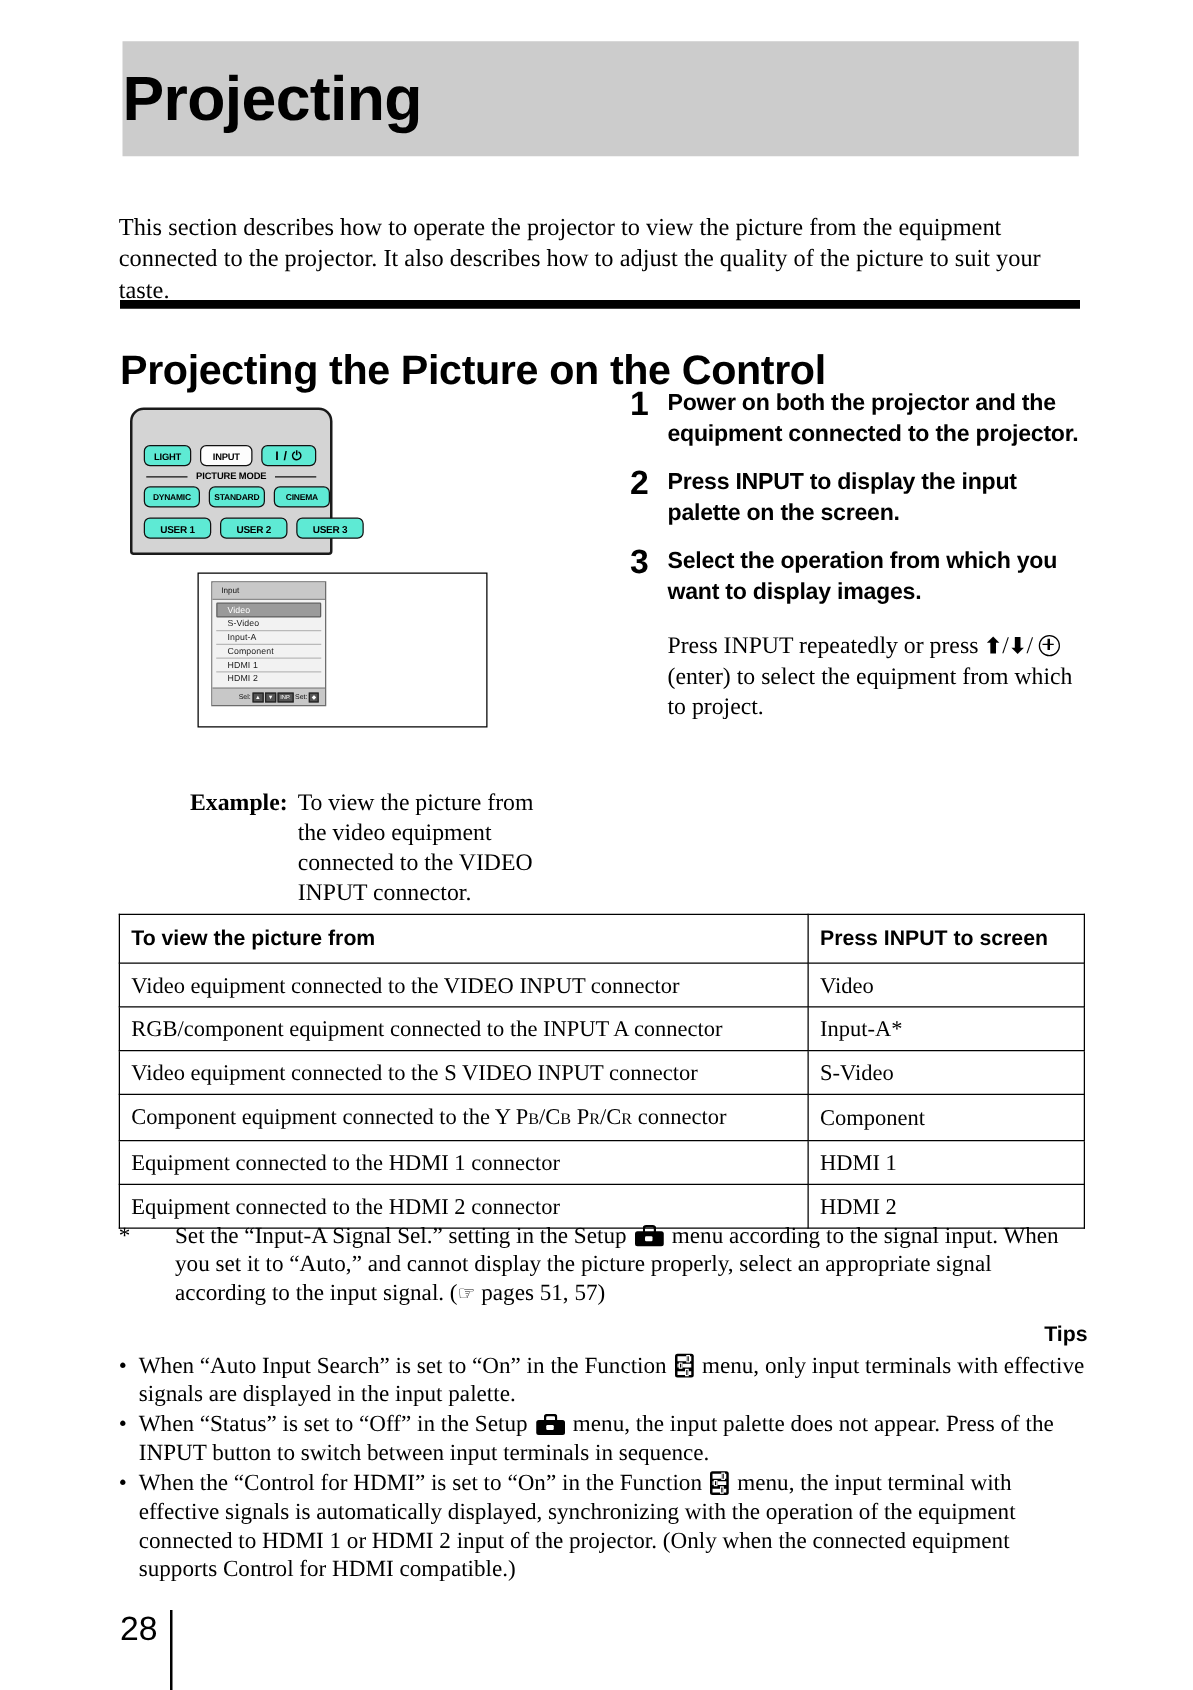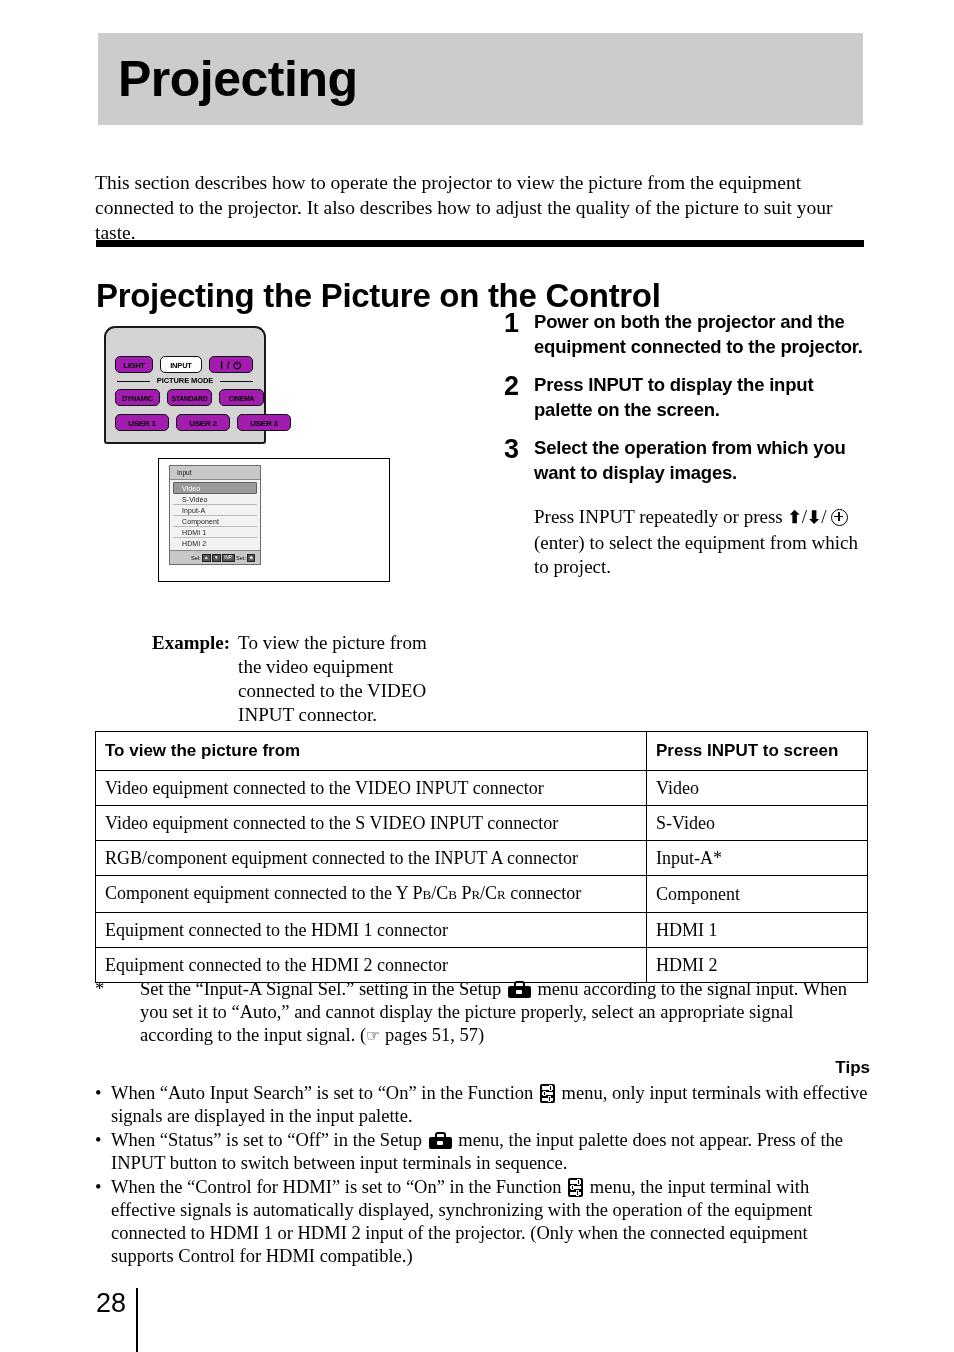--- a/index.html
+++ b/index.html
@@ -25,21 +25,20 @@
     height: 92px;
     background: #cccccc;
     display: flex;
     align-items: center;
   }
   .chapter-title {
     font-family: "Liberation Sans", sans-serif;
     font-weight: bold;
     font-size: 50px;
     letter-spacing: -0.5px;
-    padding-left: 20px;
     line-height: 1;
   }
 
   
   .intro {
     position: absolute;
     left: 95px;
     top: 150px;
     width: 775px;
     font-size: 19.5px;
@@ -94,21 +93,21 @@
   .btn-row {
     position: absolute;
     display: flex;
     gap: 7px;
     left: 11px;
   }
   .row1 { top: 30px; }
   .row2 { top: 63px; }
   .row3 { top: 88px; }
   .rbtn {
-    background: #a21caf;
+    background: #5eead4;
     border: 1.6px solid #111;
     border-radius: 5px;
     font-family: "Liberation Sans", sans-serif;
     font-weight: bold;
     font-size: 7.5px;
     height: 17px;
     line-height: 17px;
     text-align: center;
     box-sizing: border-box;
     letter-spacing: -0.2px;
@@ -531,26 +530,26 @@
       <th>To view the picture from</th>
       <th>Press INPUT to screen</th>
     </tr>
   </thead>
   <tbody>
     <tr>
       <td>Video equipment connected to the VIDEO INPUT connector</td>
       <td>Video</td>
     </tr>
     <tr>
+      <td>RGB/component equipment connected to the INPUT A connector</td>
+      <td>Input-A*</td>
+    </tr>
+    <tr>
       <td>Video equipment connected to the S VIDEO INPUT connector</td>
       <td>S-Video</td>
-    </tr>
-    <tr>
-      <td>RGB/component equipment connected to the INPUT A connector</td>
-      <td>Input-A*</td>
     </tr>
     <tr>
       <td><span>Component equipment connected to the Y P</span><span class="sub">B</span><span>/C</span><span class="sub">B</span><span> P</span><span class="sub">R</span><span>/C</span><span class="sub">R</span><span> connector</span></td>
       <td>Component</td>
     </tr>
     <tr>
       <td>Equipment connected to the HDMI 1 connector</td>
       <td>HDMI 1</td>
     </tr>
     <tr>

